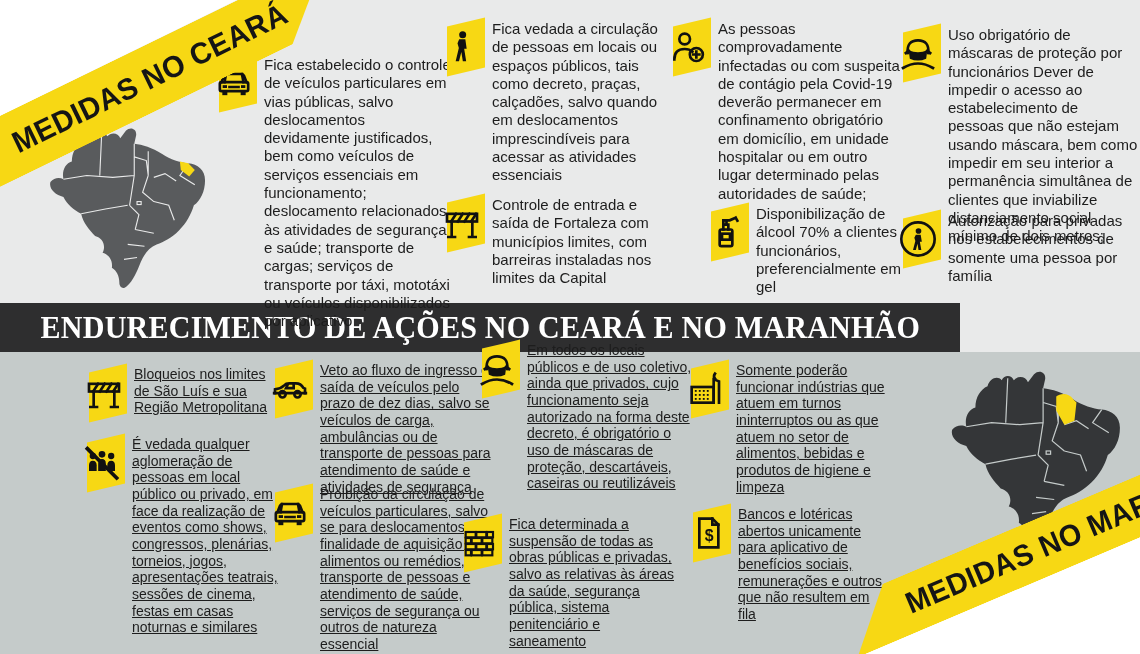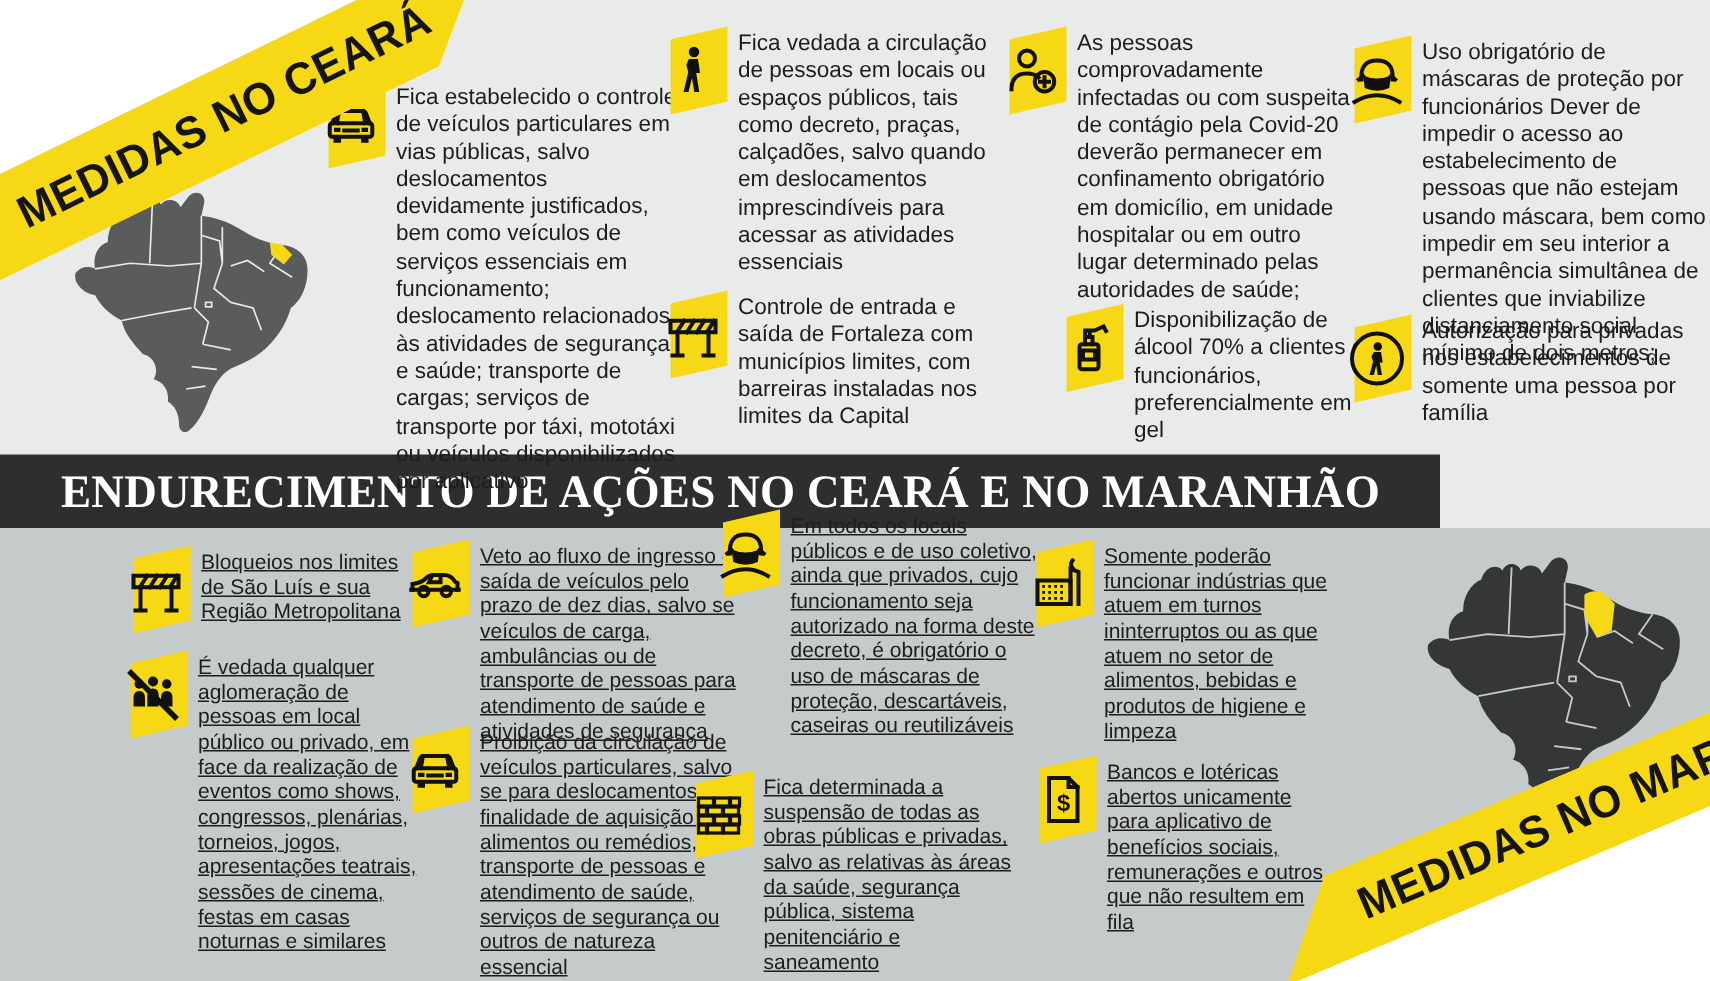--- a/index.html
+++ b/index.html
@@ -196,21 +196,21 @@
       <div class="txt gap">Controle de entrada e saída de Fortaleza com municípios limites, com barreiras instaladas nos limites da Capital</div>
     </div>
 
     <div class="item" style="left:668px;top:20px;width:232px">
       <span class="ic">
           <span class="flag"></span>
           <svg>
             <use href="#i-person-plus"></use>
           </svg>
         </span>
-      <div class="txt gap">As pessoas comprovadamente infectadas ou com suspeita de contágio pela Covid-20 deverão permanecer em confinamento obrigatório em domicílio, em unidade hospitalar ou em outro lugar determinado pelas autoridades de saúde;</div>
+      <div class="txt gap">As pessoas comprovadamente infectadas ou com suspeita de contágio pela Covid-19 deverão permanecer em confinamento obrigatório em domicílio, em unidade hospitalar ou em outro lugar determinado pelas autoridades de saúde;</div>
     </div>
 
     <div class="item" style="left:706px;top:205px;width:212px">
       <span class="ic">
           <span class="flag"></span>
           <svg>
             <use href="#i-gel-bottle"></use>
           </svg>
         </span>
       <div class="txt gap">Disponibilização de álcool 70% a clientes e funcionários, preferencialmente em gel</div>

